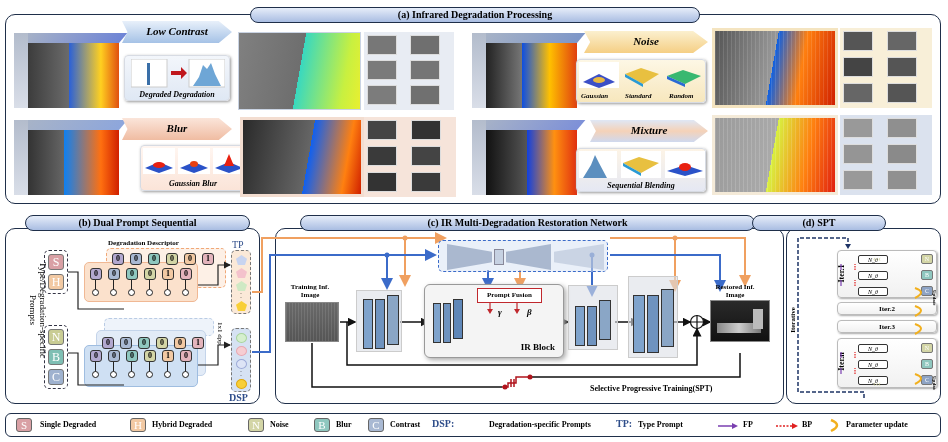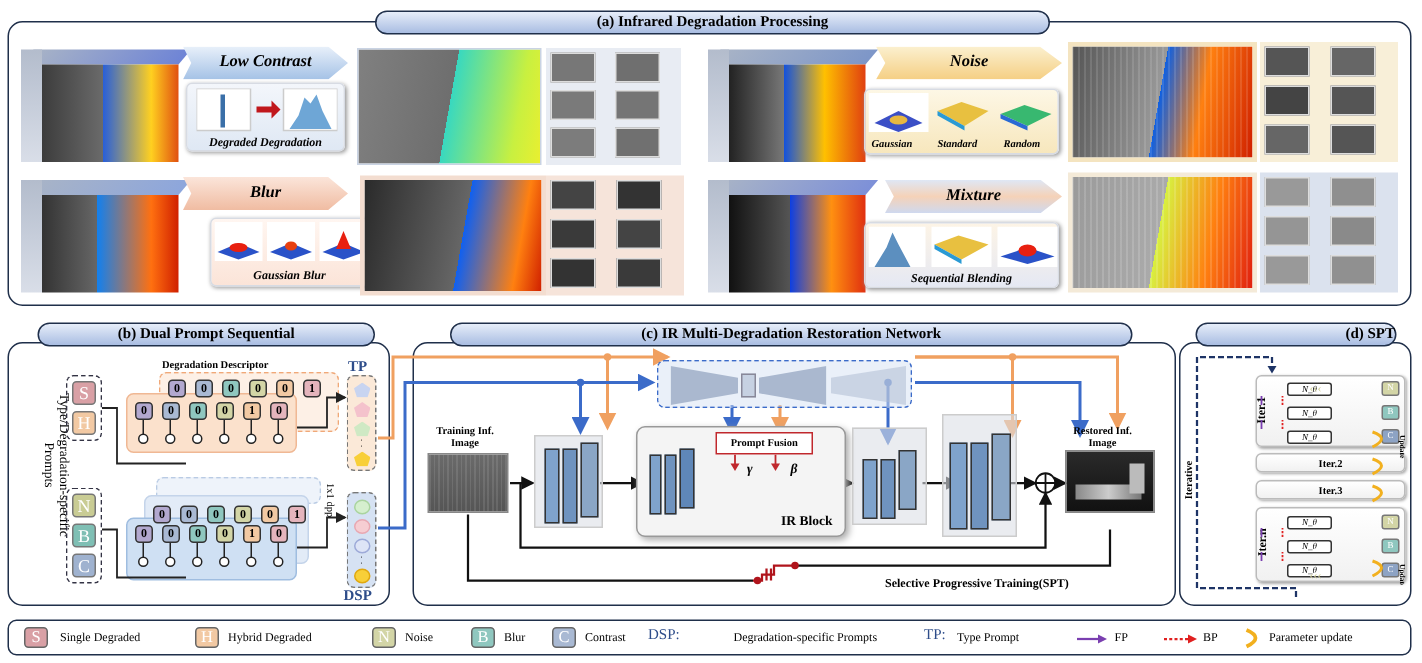--- a/index.html
+++ b/index.html
@@ -13,38 +13,38 @@
   .cube { position: absolute; }
   .ir-img { position: absolute; border: 1px solid #c9d3e3; }
   .thumb { position: absolute; width: 30px; height: 20px; border: 1px solid #ddd; }
   .arrow-band { position: absolute; height: 22px; clip-path: polygon(0 0, 88% 0, 100% 50%, 88% 100%, 0 100%, 5% 50%); }
   .arrow-label { position: absolute; width: 100%; text-align: center; font-style: italic; font-weight: bold; font-size: 11px; top: 4px; }
   .subbox { position: absolute; border: 1px solid #d7dbe3; border-radius: 4px; box-shadow: 1px 1px 3px #999; }
   .caption { position: absolute; font-style: italic; font-weight: bold; font-size: 8px; text-align: center; width: 100%; }
   .bit { position: absolute; width: 12px; height: 12px; border: 1px solid #333; border-radius: 3px; font-size: 8px; font-weight: bold; text-align: center; line-height: 10px; }
   .letter { position: absolute; width: 16px; height: 16px; border: 1px solid #777; border-radius: 3px; font-size: 12px; color: #fff; text-align: center; line-height: 15px; }
   .legend-letter { position: absolute; width: 16px; height: 14px; border: 1px solid #666; border-radius: 3px; font-size: 11px; color: #fff; text-align: center; line-height: 13px; top: 4px; }
-  .legend-text { position: absolute; font-size: 8px; font-weight: normal; top: 6px; white-space: nowrap; }
+  .legend-text { position: absolute; font-size: 8px; font-weight: bold; top: 6px; white-space: nowrap; }
   .small-b { font-size: 7px; font-weight: bold; }
   .iterbox { position: absolute; border: 1px solid #bbb; border-radius: 4px; background: linear-gradient(#fff, #f1f1f1); box-shadow: 1px 1px 2px #aaa; margin-left: 24px; }
   .nblk { position: absolute; width: 30px; height: 9px; border: 1px solid #333; border-radius: 2px; font-size: 6px; font-style: italic; text-align: center; line-height: 8px; background: #fff; }
   .sq { position: absolute; width: 12px; height: 10px; border: 1px solid #777; border-radius: 2px; font-size: 6px; color: #fff; text-align: center; line-height: 9px; }
 </style>
 </head>
 <body>
 
 <div class="panel" style="left:5px;top:14px;width:936px;height:190px;"></div>
 <div class="ptitle" style="left:250px;top:7px;width:450px;">(a) Infrared Degradation Processing</div>
 
 <div class="cube" style="left:14px;top:33px;width:105px;height:75px;">
   <div class="abs" style="left:0;top:0;width:105px;height:10px;background:linear-gradient(90deg,#a9b4c6,#6e84d6);transform:skewX(-40deg);transform-origin:bottom left;"></div>
   <div class="abs" style="left:0;top:0;width:14px;height:75px;background:linear-gradient(#b3bccc,#d9dee8);"></div>
   <div class="abs" style="left:14px;top:10px;width:91px;height:65px;background:linear-gradient(90deg,#3c3c3c 0,#6b6b6b 45%,#2a60d8 45%,#ffd020 80%,#e05010 100%);"></div>
 </div>
-<div class="arrow-band" style="left:122px;top:31px;width:110px;background:linear-gradient(#e8f0fa,#a5c2e6);">
+<div class="arrow-band" style="left:122px;top:21px;width:110px;background:linear-gradient(#e8f0fa,#a5c2e6);">
   <div class="arrow-label">Low Contrast</div>
 </div>
 <div class="subbox" style="left:124px;top:55px;width:106px;height:46px;background:linear-gradient(#f3f6fb,#dfe8f4);">
   <svg class="abs" style="left:6px;top:3px" width="94" height="30">
     <rect x="0" y="0" width="36" height="28" fill="#fff" stroke="#ccc"></rect>
     <rect x="16" y="4" width="3" height="22" fill="#3a6fa8"></rect>
     <polygon points="40,12 50,12 50,8 56,14 50,20 50,16 40,16" fill="#c0171c"></polygon>
     <rect x="58" y="0" width="36" height="28" fill="#fff" stroke="#ccc"></rect>
     <polygon points="62,27 68,18 72,6 76,10 80,4 84,15 90,27" fill="#6ea6d6"></polygon>
   </svg>
@@ -240,21 +240,21 @@
   <polyline points="68,148 78,148 78,180 124,180" fill="none" stroke="#222" stroke-width="1.2"></polyline>
   <polyline points="198,80 218,80 218,60 230,60" fill="none" stroke="#222" stroke-width="1.2" marker-end="url(#ah)"></polyline>
   <polyline points="198,160 218,160 218,140 230,140" fill="none" stroke="#222" stroke-width="1.2" marker-end="url(#ah)"></polyline>
   <defs>
       <marker id="ah" markerWidth="6" markerHeight="6" refX="5" refY="3" orient="auto">
         <path d="M0,0 L6,3 L0,6z" fill="#222"></path>
       </marker>
     </defs>
 </svg>
 
-<div class="abs" style="left:232px;top:239px;color:#2e4d8a;font-weight:bold;font-size:10px;">TP</div>
+<div class="abs" style="left:232px;top:239px;color:#2e4d8a;font-weight:normal;font-size:10px;">TP</div>
 <div class="abs" style="left:231px;top:250px;width:20px;height:64px;border:1px dashed #777;border-radius:5px;background:#fbe9d8;">
   <div class="abs" style="left:4px;top:4px;width:11px;height:10px;background:#c8d4f0;clip-path:polygon(50% 0,100% 38%,82% 100%,18% 100%,0 38%);"></div>
   <div class="abs" style="left:4px;top:17px;width:11px;height:10px;background:#f4c2cc;clip-path:polygon(50% 0,100% 38%,82% 100%,18% 100%,0 38%);"></div>
   <div class="abs" style="left:4px;top:30px;width:11px;height:10px;background:#cfe9c4;clip-path:polygon(50% 0,100% 38%,82% 100%,18% 100%,0 38%);"></div>
   <div class="abs" style="left:8px;top:41px;font-size:6px;line-height:4px;">·<br>·</div>
   <div class="abs" style="left:4px;top:50px;width:11px;height:10px;background:#f8cf38;clip-path:polygon(50% 0,100% 38%,82% 100%,18% 100%,0 38%);"></div>
 </div>
 <div class="abs" style="left:224px;top:322px;font-size:7px;transform:rotate(90deg);transform-origin:left top;">1x1 dpp</div>
 <div class="abs" style="left:231px;top:328px;width:20px;height:64px;border:1px dashed #777;border-radius:5px;background:#d6e2f3;">
   <div class="abs" style="left:4px;top:4px;width:11px;height:10px;border-radius:50%;background:#d5efce;border:1px solid #aad49f;"></div>
@@ -373,21 +373,21 @@
 
 <div class="abs" style="left:708px;top:283px;width:54px;font-size:7px;font-weight:bold;text-align:center;line-height:8px;">Restored Inf. Image</div>
 <div class="abs" style="left:710px;top:300px;width:60px;height:42px;background:linear-gradient(#2a2a2a,#111);border:1px solid #888;">
   <div class="abs" style="left:6px;top:22px;width:44px;height:10px;background:linear-gradient(90deg,#888,#ccc,#777);"></div>
   <div class="abs" style="left:42px;top:8px;width:10px;height:20px;background:#bbb;"></div>
 </div>
 
 <div class="abs" style="left:590px;top:384px;font-size:8px;font-weight:bold;">Selective Progressive Training(SPT)</div>
 
 <div class="panel" style="left:786px;top:228px;width:155px;height:176px;"></div>
-<div class="ptitle" style="left:797px;top:215px;width:134px;text-align:right;">(d) SPT</div>
+<div class="ptitle" style="left:752px;top:215px;width:134px;">(d) SPT</div>
 
 <svg class="abs" style="left:786px;top:228px" width="155" height="176">
   <polyline points="78,170 78,164 12,164 12,10 62,10 62,18" fill="none" stroke="#1e3466" stroke-width="1.5" stroke-dasharray="4,2"></polyline>
   <path d="M59,16 L62,21 L65,16z" fill="#1e3466"></path>
 </svg>
 <div class="abs" style="left:780px;top:316px;font-size:7px;font-weight:bold;transform:rotate(-90deg);">Iterative</div>
 
 <div class="iterbox" style="left:813px;top:250px;width:100px;height:48px;">
   <div class="abs" style="left:-6px;top:18px;font-size:8px;font-weight:bold;transform:rotate(-90deg);">Iter.1</div>
   <div class="nblk" style="left:20px;top:4px;">N_θ</div>

